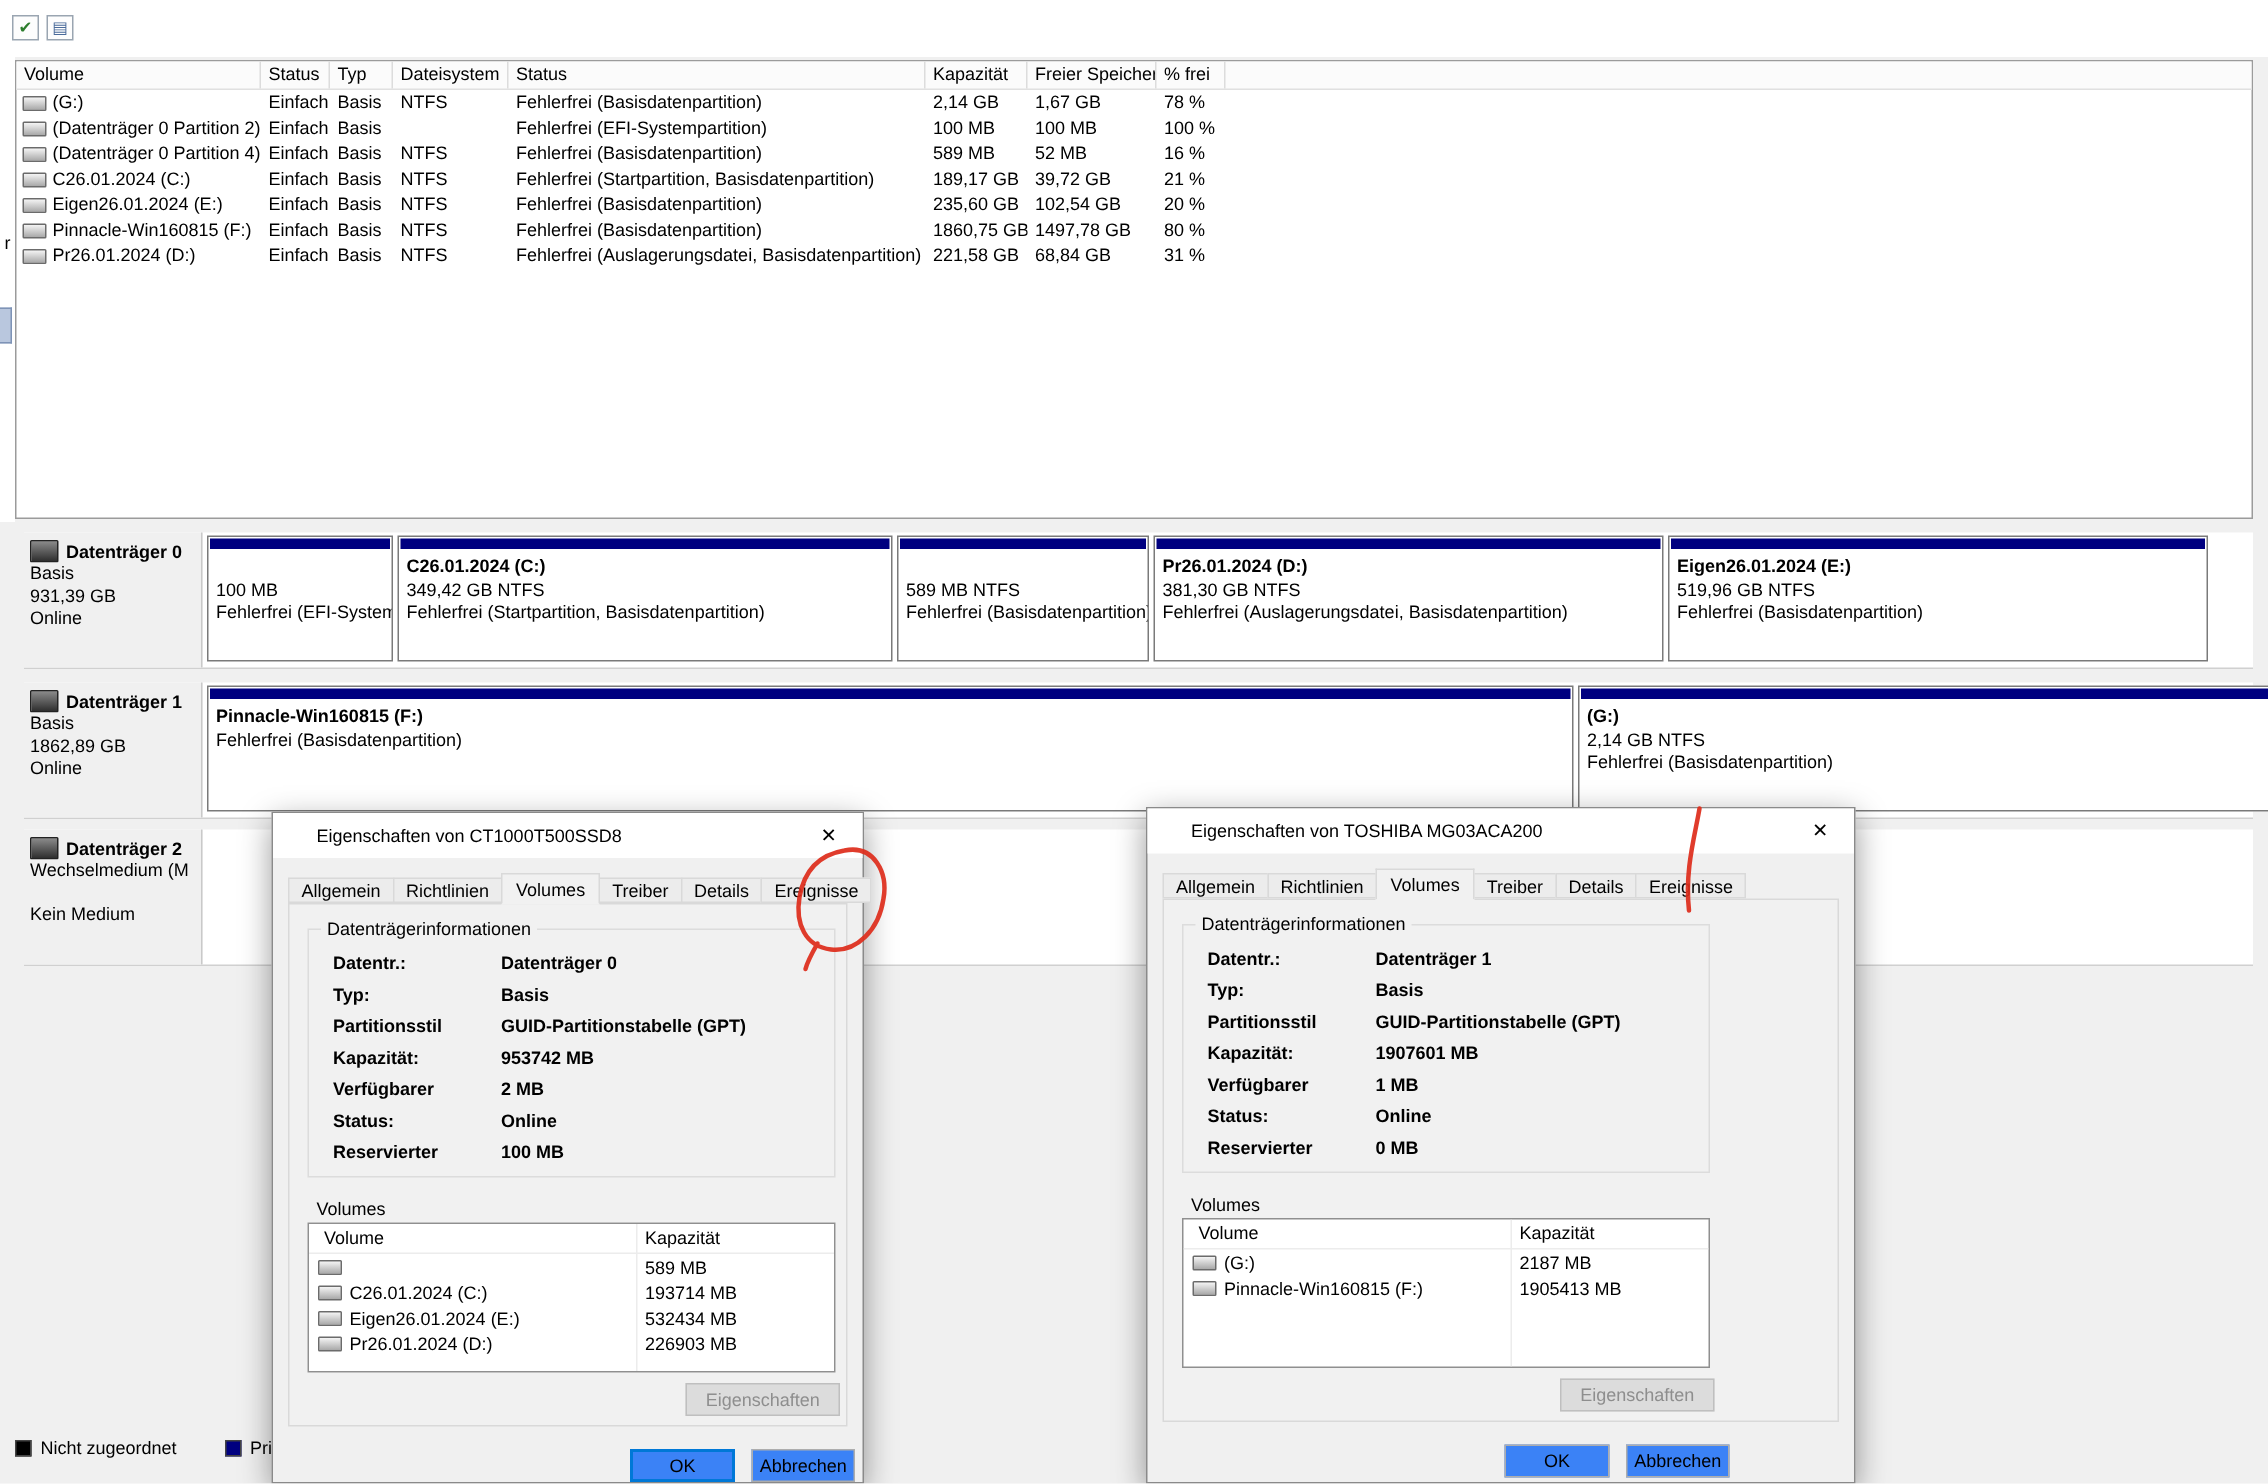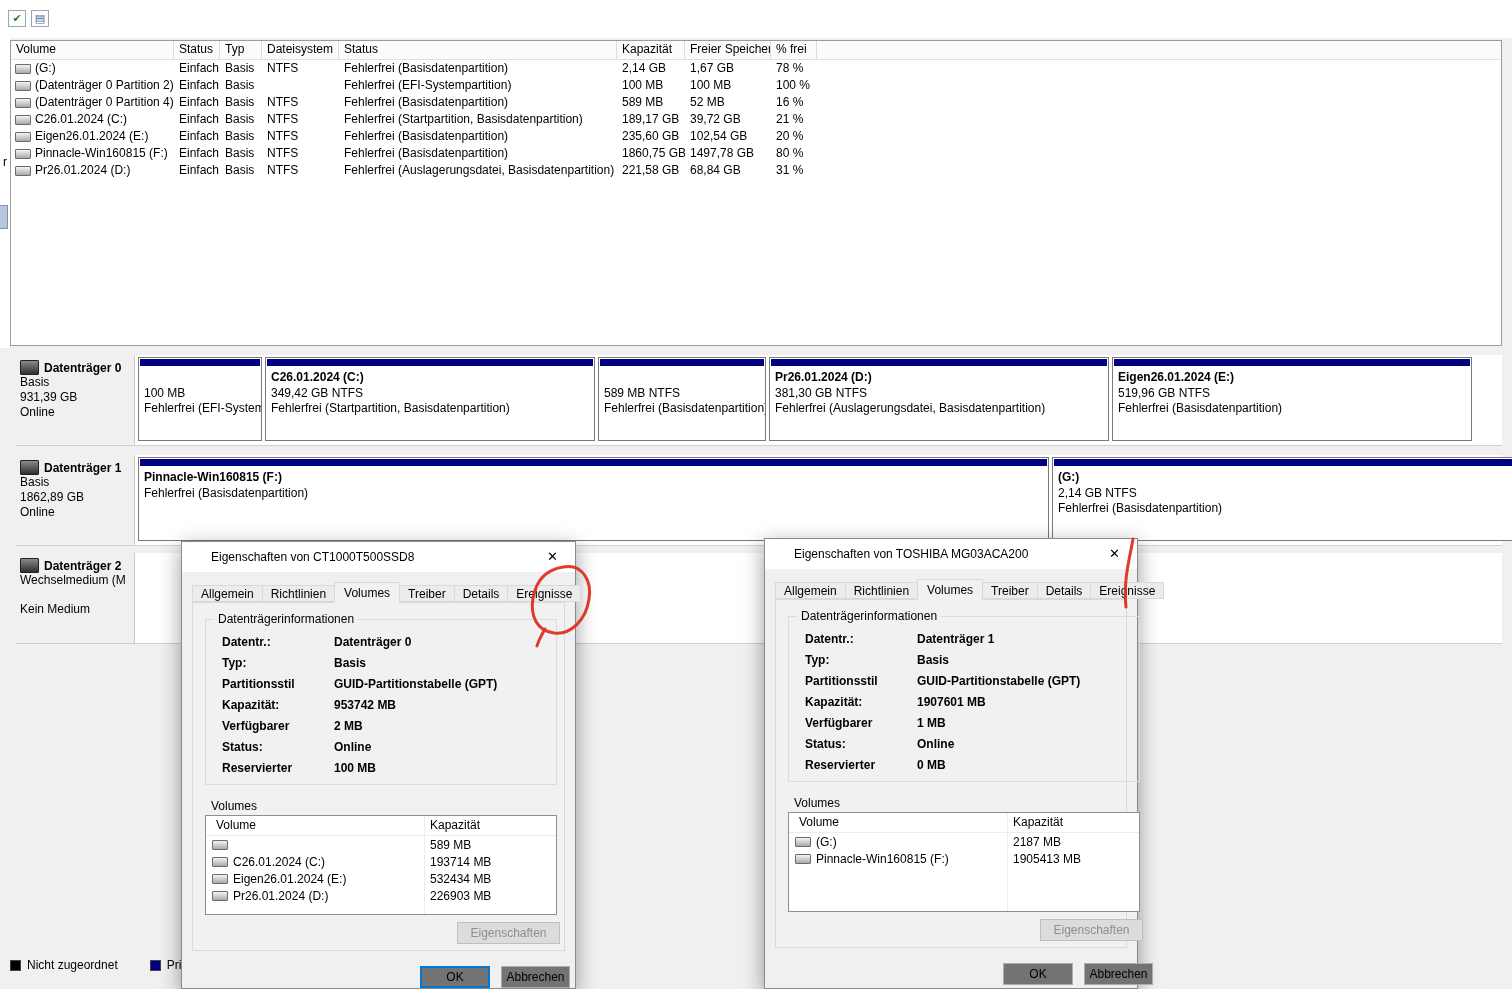--- a/index.html
+++ b/index.html
@@ -78,21 +78,21 @@
   .vol-list::after{content:"";position:absolute;left:218px;top:0;bottom:0;width:1px;background:#ececec;}
   .vl-head{height:19px;line-height:19px;border-bottom:1px solid #ececec;position:relative;}
   .vl-head .c1{padding-left:10px;}
   .vl-col2{position:absolute;left:224px;top:0;}
   .vl-row{height:17px;display:flex;align-items:center;position:relative;}
   .vl-row .drive-icon{margin-left:6px;margin-right:5px;}
   .vl-name{white-space:nowrap;overflow:hidden;max-width:185px;}
   .vl-kap{position:absolute;left:224px;white-space:nowrap;}
   .props-btn{position:absolute;left:264px;top:319px;width:103px;height:22px;background:#dcdcdc;border:1px solid #bfbfbf;
     color:#8e8e8e;text-align:center;line-height:20px;box-sizing:border-box;}
-  .btn{position:absolute;height:22px;background:#737373;border:1px solid #adadad;text-align:center;line-height:20px;
+  .btn{position:absolute;height:22px;background:#3b82f6;border:1px solid #adadad;text-align:center;line-height:20px;
     box-sizing:border-box;cursor:default;}
   .btn-ok{left:238px;top:424px;width:70px;}
   .btn-cancel{left:319px;top:424px;width:69px;}
   .btn-ok.focused{border:2px solid #0078d7;line-height:18px;}
 
   
   .ink{position:absolute;left:0;top:0;z-index:30;pointer-events:none;}
   .ink path{stroke:#dd2b1a;stroke-width:3;fill:none;stroke-linecap:round;opacity:.92;}
 </style>
 </head>
@@ -386,21 +386,21 @@
             <span class="vl-name">Pr26.01.2024 (D:)</span>
             <span class="vl-kap">226903 MB</span>
           </div>
       </div>
       <div class="props-btn">Eigenschaften</div>
     </div>
     <div class="btn btn-ok focused">OK</div>
     <div class="btn btn-cancel">Abbrechen</div>
   </div>
 
-  <div class="dialog" style="left:764px;top:538px;width:374px;height:451px">
+  <div class="dialog" style="left:764px;top:538px;width:473px;height:451px">
     <div class="dlg-title">
       <span class="dlg-title-text">Eigenschaften von TOSHIBA MG03ACA200</span>
       <span class="dlg-close">✕</span>
     </div>
     <div class="tabs">
       <span class="tab">Allgemein</span>
       <span class="tab">Richtlinien</span>
       <span class="tab sel">Volumes</span>
       <span class="tab">Treiber</span>
       <span class="tab">Details</span>

